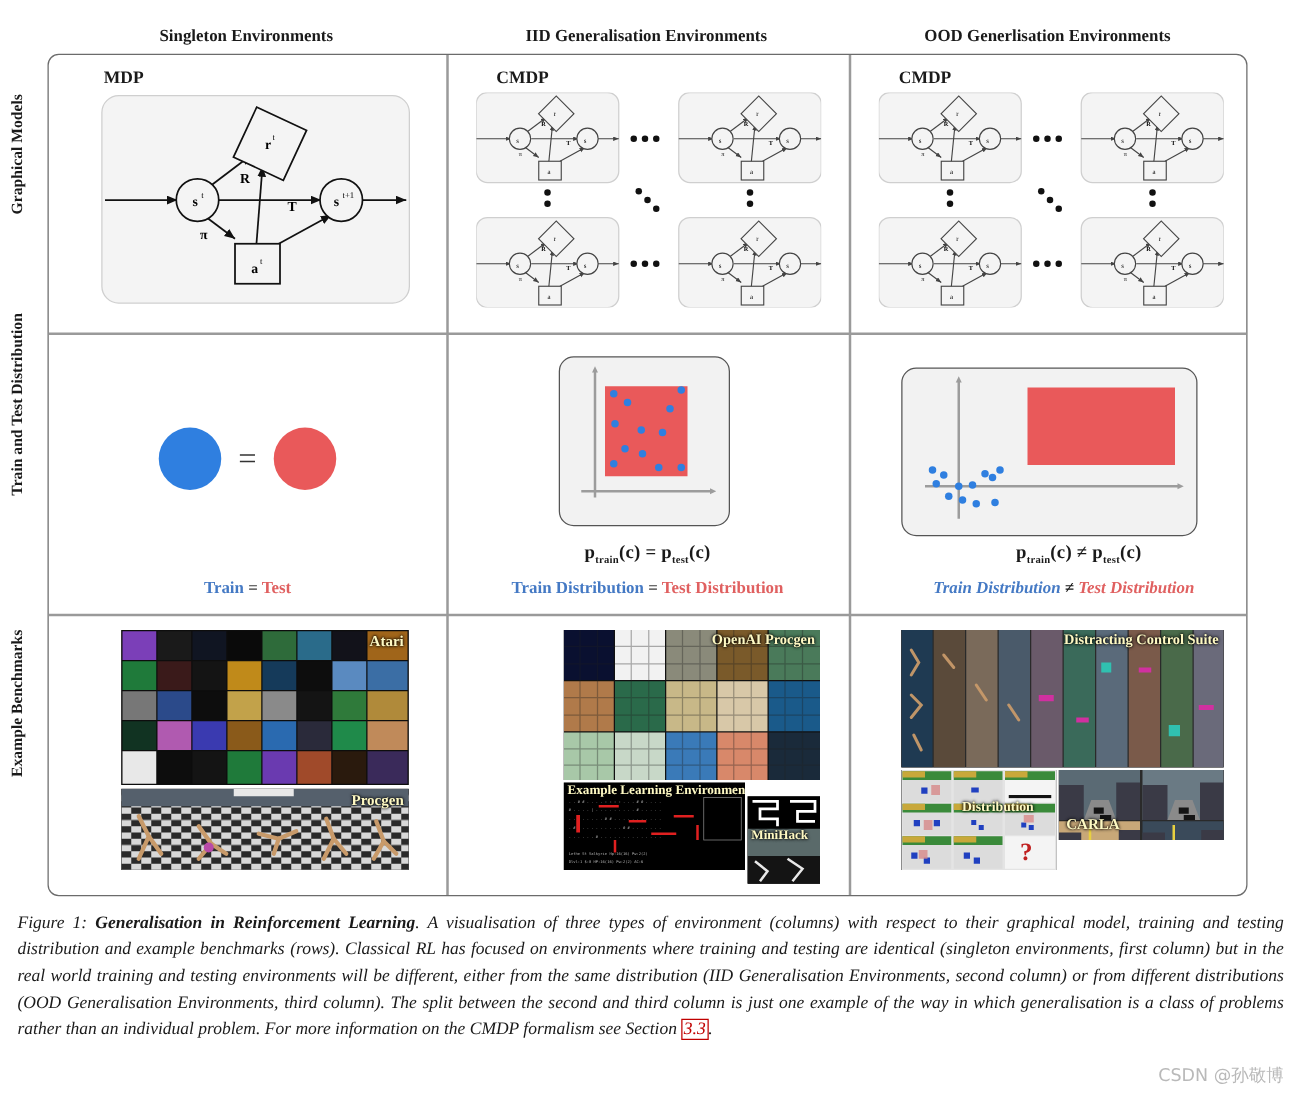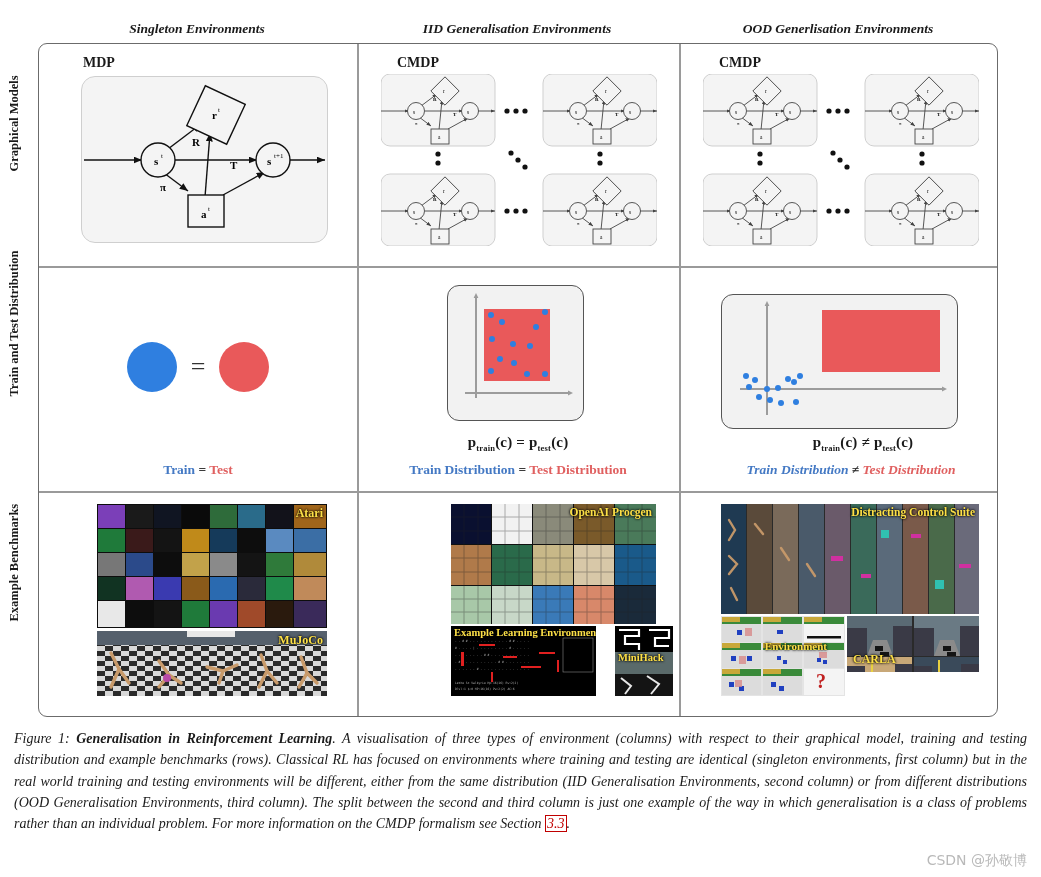--- a/index.html
+++ b/index.html
@@ -2,21 +2,21 @@
 <html><head>
 <meta charset="utf-8">
 <style>
   html,body{margin:0;padding:0;background:#fff;}
   body{width:1041px;height:877px;position:relative;
        font-family:"Liberation Serif","DejaVu Serif",serif;color:#1a1a1a;}
 
   
   .col-headers{position:absolute;left:38px;top:18px;width:960px;height:22px;display:flex;}
   .col-head{font-weight:bold;font-size:13.5px;text-align:left;display:flex;
-            align-items:center;justify-content:center;font-style:italic;}
+            align-items:center;justify-content:center;}
   .ch0{width:318px;}
   .ch1{width:322px;}
   .ch2{width:320px;}
 
   
   .table{position:absolute;left:38px;top:43px;width:960px;height:674px;
          border:1.6px solid #6b6b6b;border-radius:9px;box-sizing:border-box;
          background:#fff;overflow:hidden;padding-left:12px;}
   .vline{position:absolute;top:0;bottom:0;width:1.6px;background:#9a9a9a;}
   .v1{left:318px;} .v2{left:640px;}
@@ -51,21 +51,21 @@
   .lg-op-neq{color:#111;font-weight:bold;}
 
   
   .circ{border-radius:50%;display:inline-block;vertical-align:middle;}
   .circ-blue{background:#2f7fe0;}
   .circ-red{background:#e9595a;}
   .eq-big{font-size:26px;vertical-align:middle;color:#333;padding:0 10px;}
 
   
   .collage{position:absolute;overflow:hidden;background:#111;}
-  .bm-cap{position:absolute;color:#fde047;font-weight:bold;
+  .bm-cap{position:absolute;color:#fef9c3;font-weight:bold;
           text-shadow:0 0 3px #000,0 0 2px #000;white-space:nowrap;
           font-family:"Liberation Serif",serif;}
 
   
   .caption{position:absolute;left:14px;top:728px;width:1013px;
            font-size:14px;line-height:21.3px;text-align:justify;font-style:italic;}
   .caption b{font-weight:bold;}
   .seclink{color:#c00000;border:1px solid #c00000;padding:0 1px;}
   .watermark{position:absolute;right:14px;top:852px;color:#b9b9b9;font-size:14px;
              font-family:"DejaVu Sans",sans-serif;}
@@ -370,21 +370,21 @@
             <path d="M72 44 L84 52"></path>
           <path d="M110 36 L126 40 L140 34"></path>
             <path d="M126 40 L122 52"></path>
           <path d="M164 24 L170 40 L162 56"></path>
             <path d="M170 40 L180 52"></path>
           <path d="M204 26 L210 42 L202 56"></path>
             <path d="M210 42 L220 52"></path>
         </g>
         <circle cx="70" cy="47" r="4" fill="#b84aa8"></circle>
       </svg>
-      <div class="bm-cap" style="right:4px;top:2px;font-size:12px;">MuJoCo</div>
+      <div class="bm-cap" style="right:4px;top:2px;font-size:12px;">Procgen</div>
     </div>
   </div>
 
   <div class="cell" style="left:318px;top:447px;width:322px;height:225px;">
     <div class="collage" style="left:94px;top:13px;width:205px;height:120px;">
       <svg width="205" height="120" viewBox="0 0 205 120">
         <rect width="205" height="120" fill="#111"></rect>
         <g>
           <rect x="0" y="0" width="40" height="40" fill="#0a1030"></rect>
             <rect x="41" y="0" width="40" height="40" fill="#f2f2f2"></rect>
@@ -427,21 +427,21 @@
           <rect x="52" y="30" width="14" height="2"></rect>
             <rect x="70" y="40" width="20" height="2"></rect>
           <rect x="40" y="46" width="2" height="10"></rect>
             <rect x="88" y="26" width="16" height="2"></rect>
           <rect x="106" y="34" width="2" height="12"></rect>
         </g>
         <rect x="112" y="12" width="30" height="34" fill="none" stroke="#888" stroke-width=".6"></rect>
       </svg>
       <div class="bm-cap" style="left:3px;top:1px;font-size:10.5px;">Example Learning Environment</div>
     </div>
-    <div class="collage" style="left:241px;top:135px;width:58px;height:70px;margin-left:17px;">
+    <div class="collage" style="left:241px;top:146px;width:58px;height:70px;">
       <svg width="58" height="70" viewBox="0 0 58 70">
         <rect width="58" height="70" fill="#000"></rect>
         <g stroke="#fff" stroke-width="2.2" fill="none">
           <path d="M4 4 H24 V10 H10 V18 H24 V24"></path>
             <path d="M34 4 H54 V12 H40 V20 H54"></path>
         </g>
         <rect x="0" y="26" width="58" height="22" fill="#5a6a6a"></rect>
         <rect x="0" y="48" width="58" height="22" fill="#141414"></rect>
         <g stroke="#e8e8e8" stroke-width="2" fill="none">
           <path d="M6 52 L16 60 L10 68"></path>
@@ -539,21 +539,21 @@
         </g>
         <g fill="#d88a8a" opacity=".8">
           <rect x="24" y="12" width="7" height="8"></rect>
             <rect x="18" y="40" width="7" height="8"></rect>
           <rect x="98" y="36" width="8" height="6"></rect>
             <rect x="14" y="64" width="7" height="7"></rect>
         </g>
         <text x="95" y="72" font-size="20" font-weight="bold" fill="#c02020" font-family="Liberation Serif, serif">?</text>
         <rect x="86" y="20" width="34" height="2.5" fill="#111"></rect>
       </svg>
-      <div class="bm-cap" style="right:18px;top:24px;font-size:11px;">Environment</div>
+      <div class="bm-cap" style="right:18px;top:24px;font-size:11px;">Distribution</div>
     </div>
     <div class="collage" style="left:168px;top:125px;width:132px;height:56px;">
       <svg width="132" height="80" viewBox="0 0 132 80">
         <rect width="132" height="80" fill="#2a2a2a"></rect>
         <g>
           <rect x="0" y="0" width="65" height="40" fill="#5a6a74"></rect>
           <rect x="67" y="0" width="65" height="40" fill="#6a7a84"></rect>
           <rect x="0" y="41" width="65" height="39" fill="#c8a878"></rect>
           <rect x="67" y="41" width="65" height="39" fill="#3a4a5a"></rect>
         </g>

